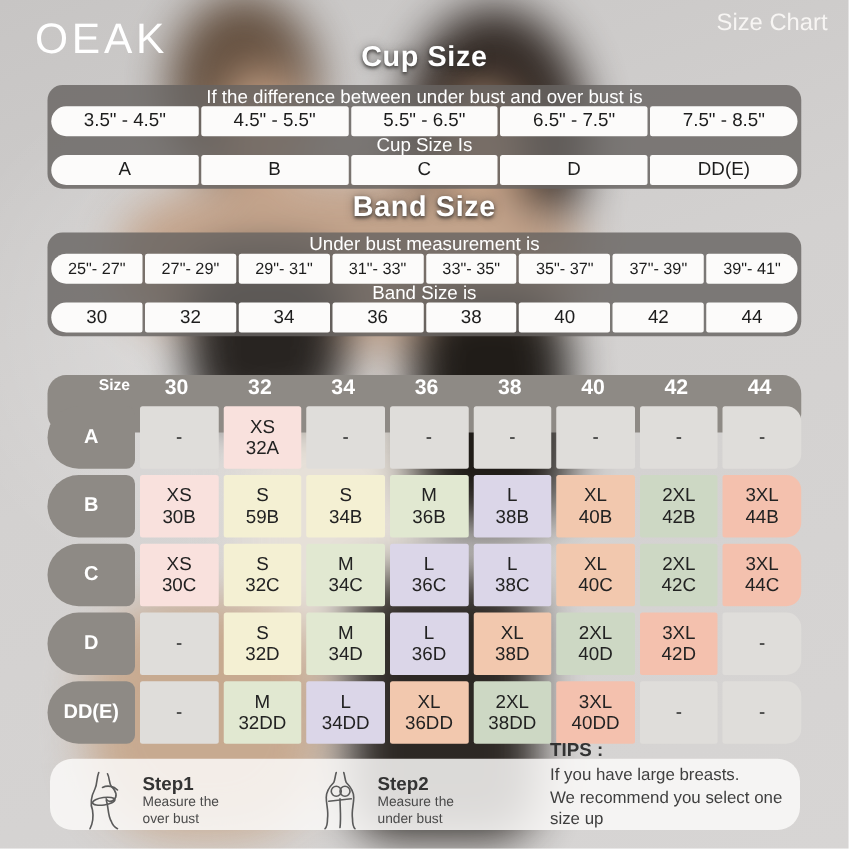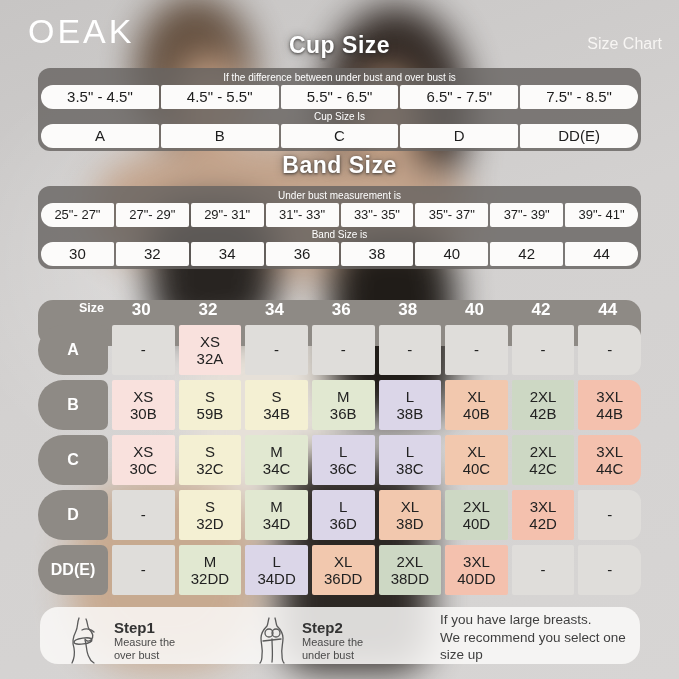--- a/index.html
+++ b/index.html
@@ -15,31 +15,31 @@
   .b5{left:15px;top:140px;width:370px;height:140px;background:#c2a188;border-radius:40%;}
   .b6{left:70px;top:205px;width:125px;height:130px;background:#1f1b18;border-radius:30%;}
   .b7{left:250px;top:235px;width:125px;height:185px;background:#17130f;border-radius:30%;}
   .b8{left:110px;top:330px;width:145px;height:205px;background:#e7e1d9;border-radius:30%;}
   .b9{left:-10px;top:480px;width:190px;height:190px;background:#c7a88d;border-radius:40%;}
   .b10{left:200px;top:460px;width:150px;height:210px;background:#241f1b;border-radius:20%;}
   .glow{position:absolute;left:-50px;top:50px;width:430px;height:430px;border-radius:50%;background:radial-gradient(circle,rgba(255,255,255,.28),rgba(255,255,255,0) 70%);z-index:0;}
   .content{position:absolute;inset:0;z-index:2;padding-left:29px;}
   
   .logo{position:absolute;left:28px;top:12px;font-size:34px;color:#fff;letter-spacing:3px;font-weight:400;}
-  .page-title{position:absolute;right:17px;top:35px;font-size:16px;color:#f7f5f3;font-weight:500;}
+  .page-title{position:absolute;right:17px;top:8px;font-size:19px;color:#f7f5f3;font-weight:500;}
   
   .sec-title{position:absolute;left:0;width:100%;text-align:center;color:#fff;font-weight:bold;font-size:23px;letter-spacing:.5px;
     text-shadow:0 1px 3px rgba(50,48,46,.9),0 0 8px rgba(50,48,46,.5);}
   .t-cup{top:32px;}
   .t-band{top:152px;}
   
   .panel{position:absolute;left:38px;width:603px;background:rgba(104,100,97,.82);border-radius:12px;padding:2px 3px;box-sizing:border-box;}
   .p-cup{top:68px;}
   .p-band{top:186px;}
-  .panel-label{color:#fff;font-size:10px;line-height:13px;height:13px;text-align:center;margin:1px 0;}
+  .panel-label{color:#fff;font-size:15px;line-height:13px;height:13px;text-align:center;margin:1px 0;}
   .pill-row{display:flex;gap:2px;margin:1px 0;}
   .pill-cell{flex:1;background:#fcfbfa;height:24px;line-height:24px;text-align:center;font-size:15px;font-weight:500;color:#1d1d1d;border-radius:2px;}
   .pill-row .pill-cell:first-child{border-radius:13px 2px 2px 13px;}
   .pill-row .pill-cell:last-child{border-radius:2px 13px 13px 2px;}
   .p-band .rng .pill-cell{font-size:13px;}
   
   .mx-header{position:absolute;left:38px;top:288px;width:603px;height:46px;background:#8e8a85;border-radius:15px;display:flex;color:#fff;margin-top:12px;}
   .corner{width:70px;height:100%;position:relative;flex:none;}
   .corner .c-top{position:absolute;top:1px;right:4px;font-size:12.5px;font-weight:600;}
   .corner .c-bot{position:absolute;bottom:2px;left:11px;font-size:13px;font-weight:600;}
@@ -343,18 +343,19 @@
             </g>
           </svg>
         </span>
         <span>
           <div class="step-title">Step2</div>
           <div class="step-text">Measure the</div>
           <div class="step-text">under bust</div>
         </span>
       </div>
       <div class="tips">
+        <div class="tips-title">TIPS :</div>
         <div class="tips-text">If you have large breasts.</div>
         <div class="tips-text">We recommend you select one size up</div>
       </div>
     </div>
   </div>
 </div>
 
 </body></html>

